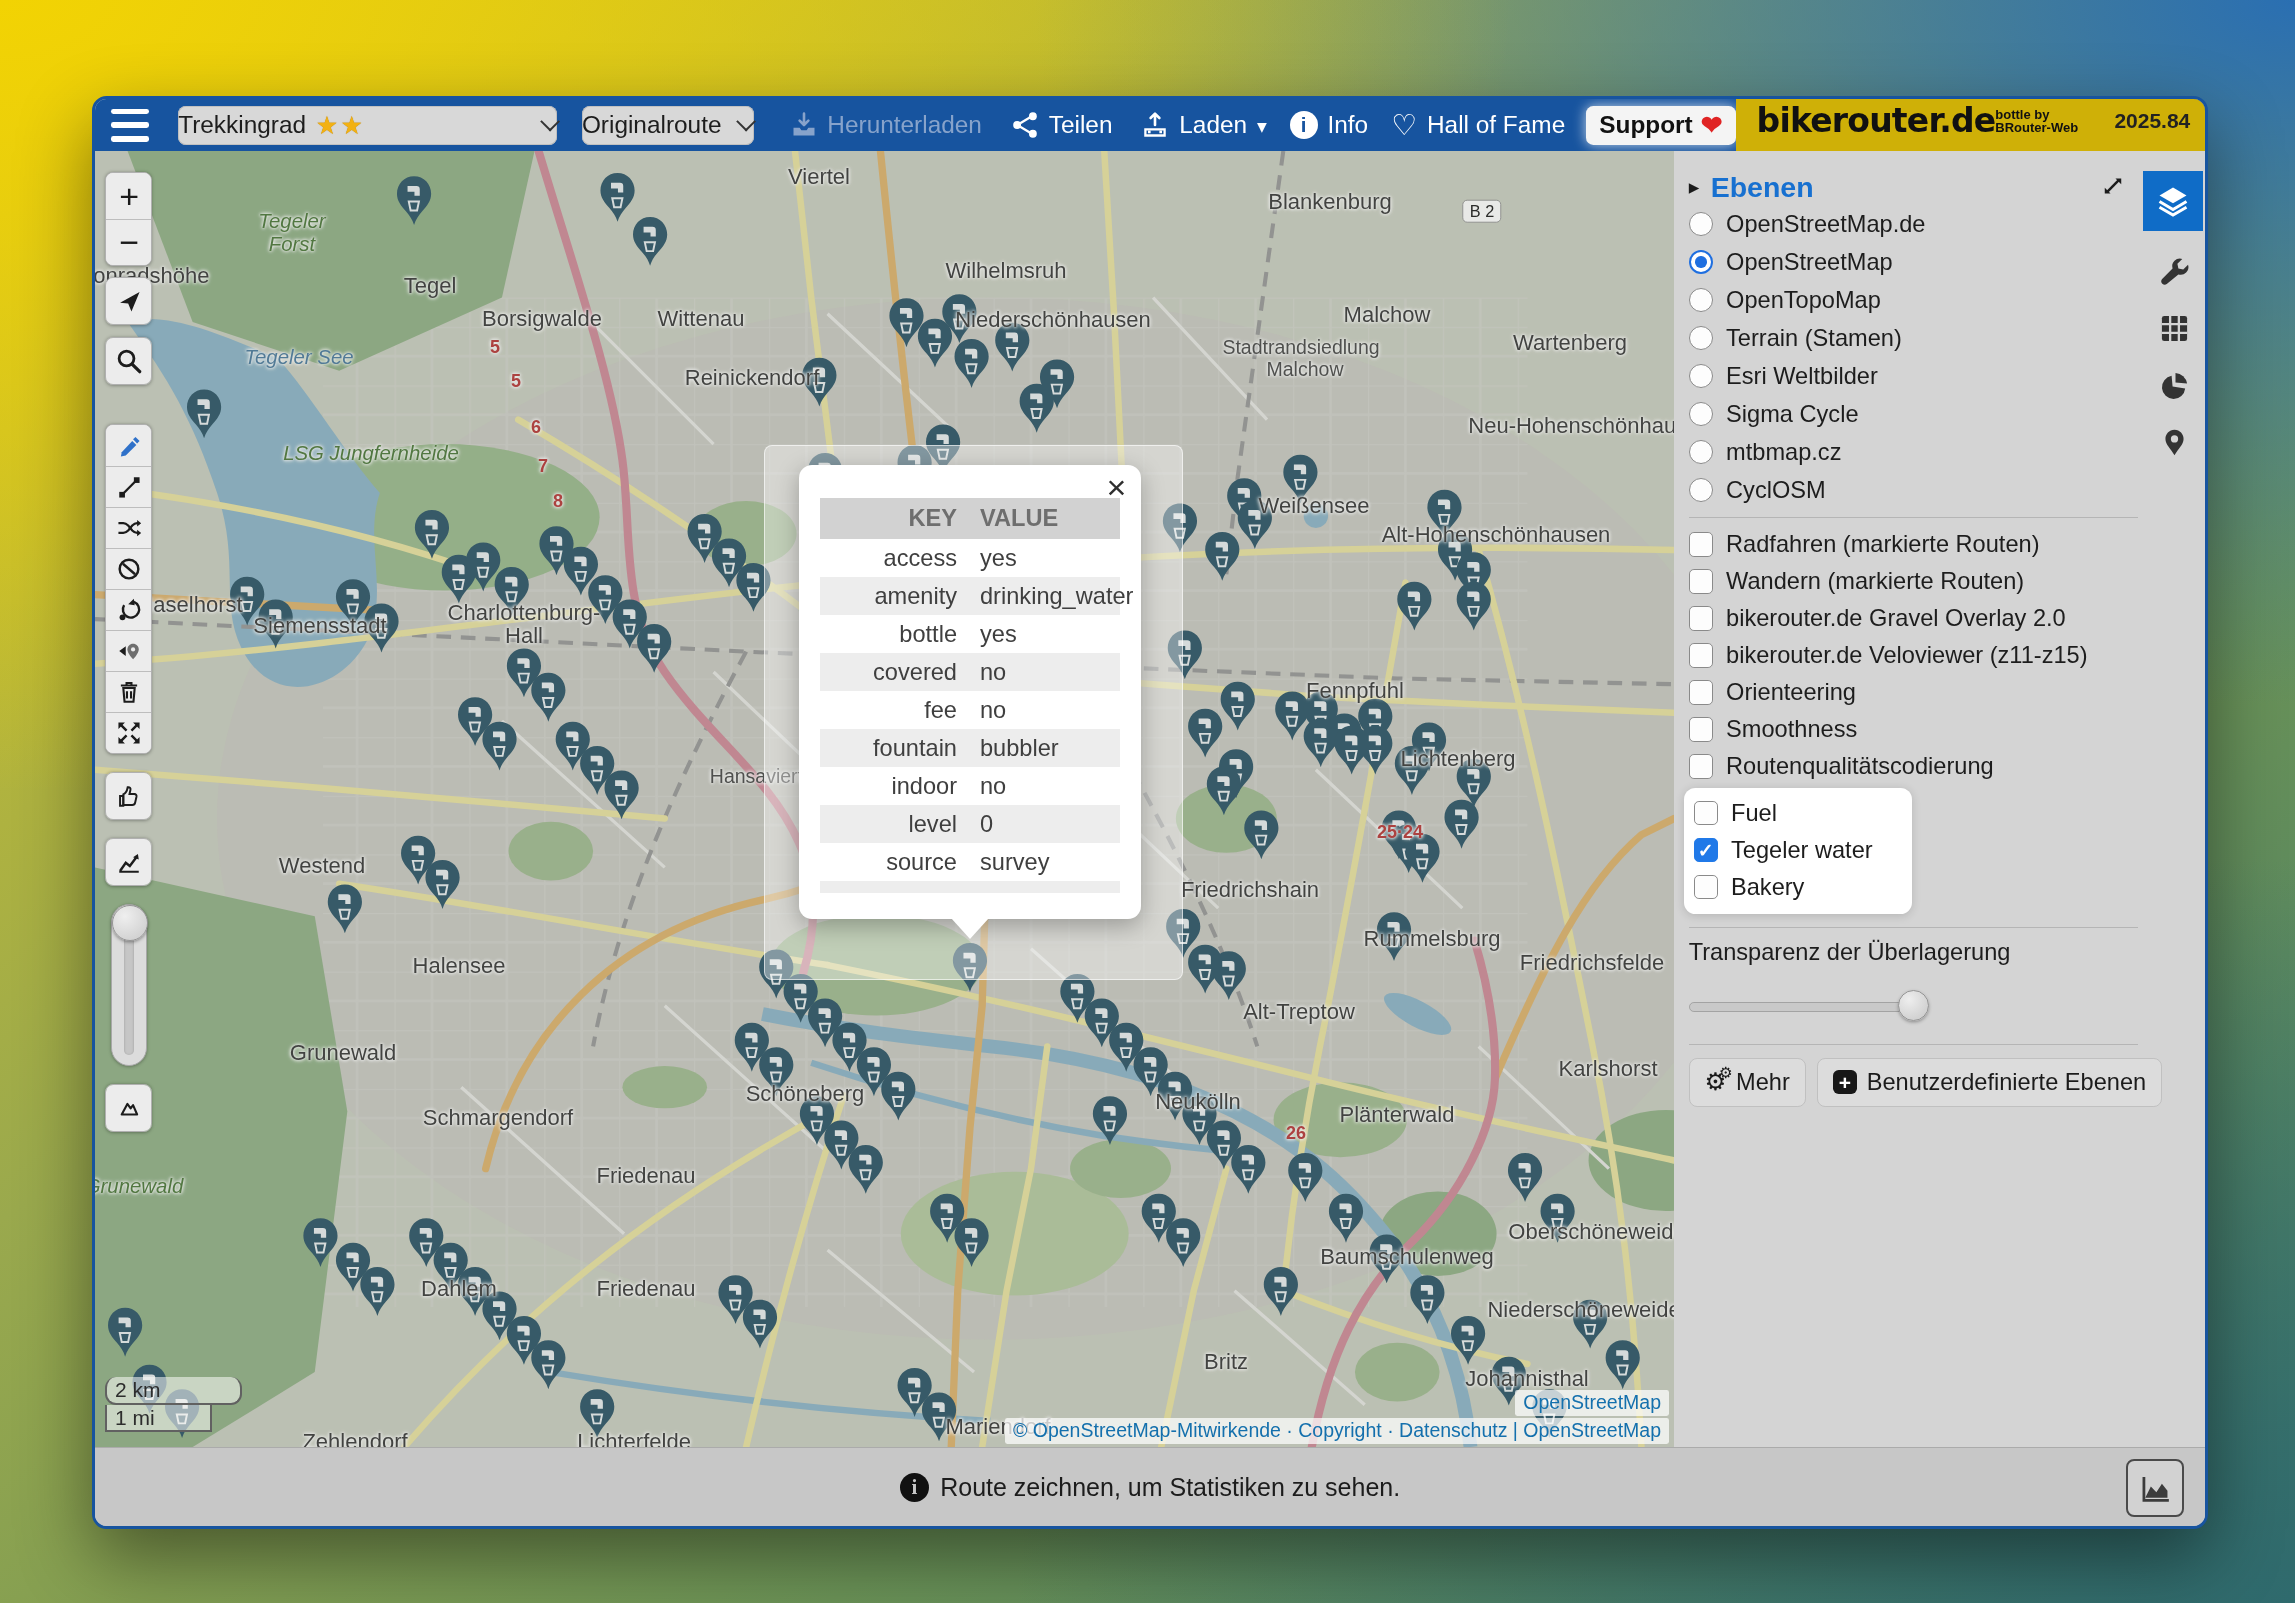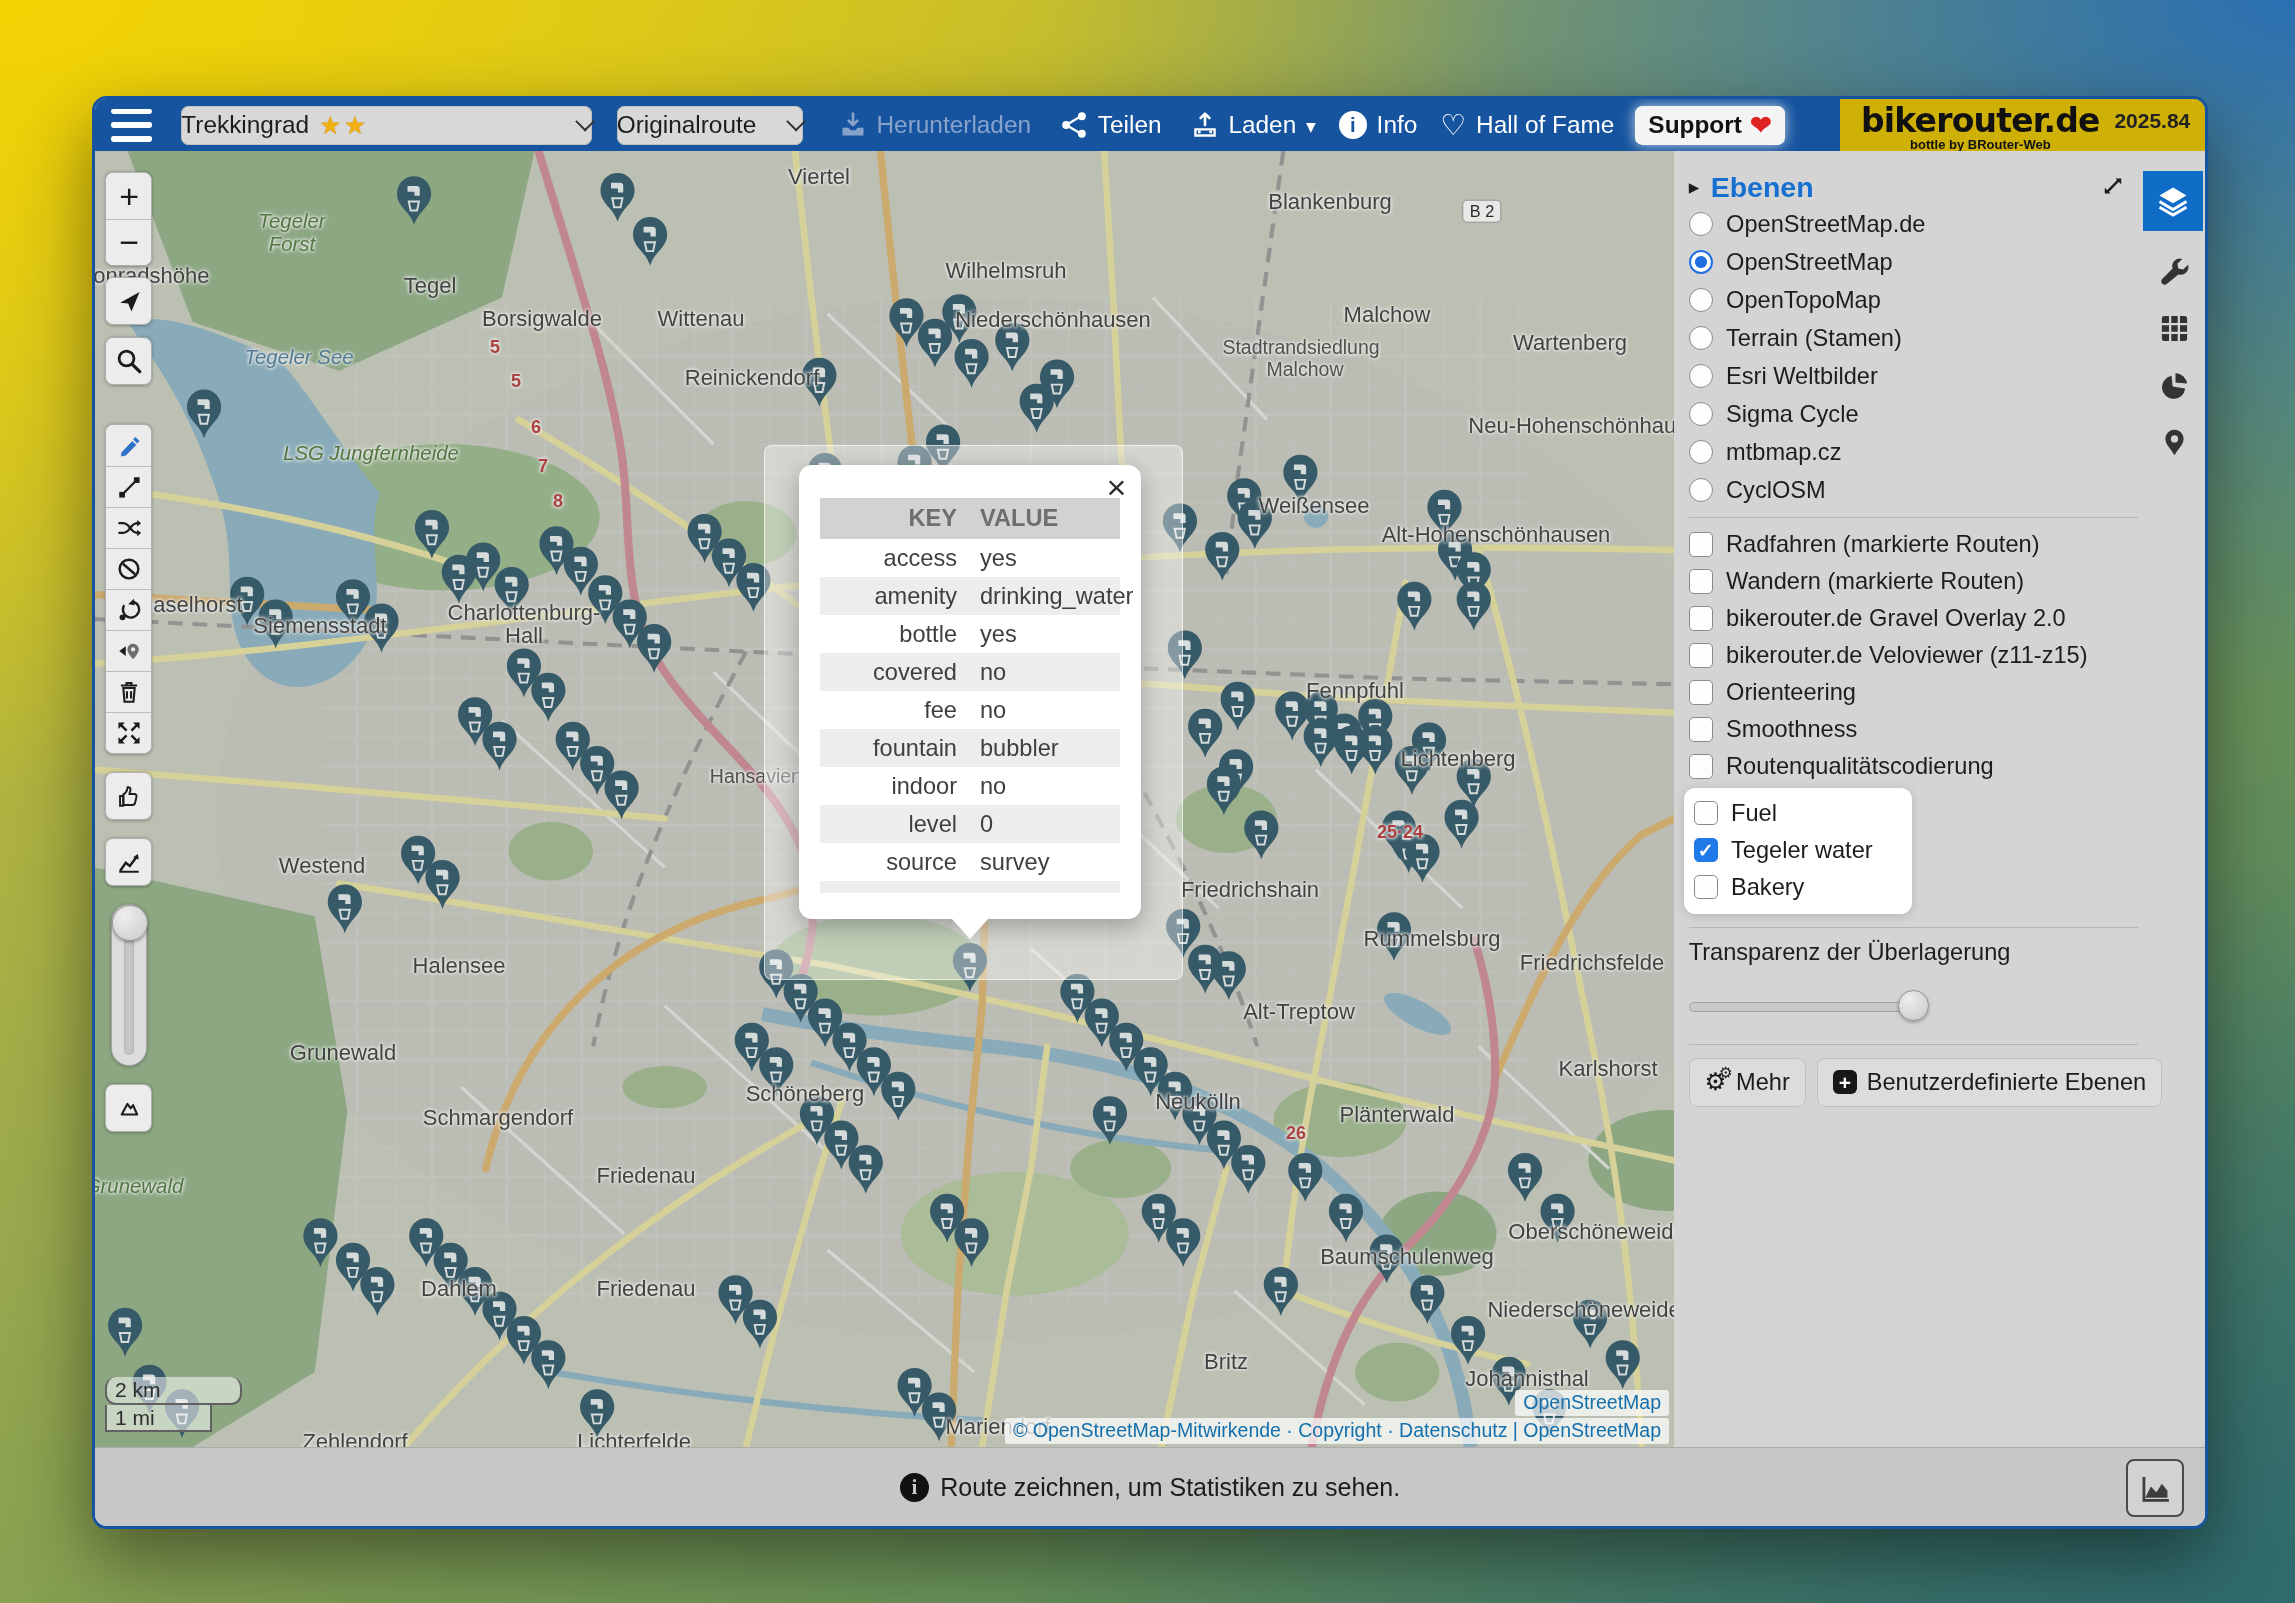--- a/index.html
+++ b/index.html
@@ -22,21 +22,21 @@
   .sel1{margin-left:29px;width:411px;}
   .sel2{margin-left:24.4px;width:186px;}
   .chev{margin-left:auto;width:12.2px;height:12.2px;border-right:2.4px solid #333;border-bottom:2.4px solid #333;transform:rotate(45deg) translate(-2.4px,-2.4px);}
   .tb-btn{display:flex;align-items:center;gap:9.8px;white-space:nowrap;cursor:pointer;}
   .tb-btn svg{display:block;}
   .tb-disabled{color:#87a3cb;}
   .heart-outline{font-size:29px;line-height:1;}
   .support-btn{margin-left:21px;background:#f4f4f4;color:#111;font-weight:700;height:39px;border-radius:7.3px;display:flex;align-items:center;gap:8.1px;padding:0 13px;box-shadow:0 0 13px rgba(255,255,255,.75);text-align:right;}
   .support-btn .redheart{color:#e02424;font-size:26px;}
   .logo-block{margin-left:auto;height:52px;background:#cfb007;color:#111;display:flex;align-items:flex-start;padding:4.9px 14.7px 0 21px;box-sizing:border-box;min-width:334px;}
-  .logo-txt{display:flex;flex-direction:column;align-items:center;line-height:1;}
+  .logo-txt{display:flex;flex-direction:row;align-items:center;line-height:1;}
   .logo-main{font-family:"DejaVu Sans",sans-serif;font-weight:800;font-size:33px;letter-spacing:-0.8px;}
   .logo-sub{font-size:13px;font-weight:700;margin-top:0.8px;}
   .logo-version{font-size:21px;font-weight:600;margin:4.9px 0 0 14.7px;color:#222;}
   .gap28{margin-left:23px}.gap36{margin-left:29px}.gap44{margin-left:36px}
   
   .main{flex:1;display:flex;min-height:0;}
   .map{position:relative;width:1579px;flex:0 0 1579px;overflow:hidden;background:#cbcfc2;}
   .map svg.canvas{position:absolute;inset:0;}
   .map-dim{position:absolute;inset:0;background:rgba(100,105,96,.15);pointer-events:none;}
   .map-labels{position:absolute;inset:0;pointer-events:none;}

